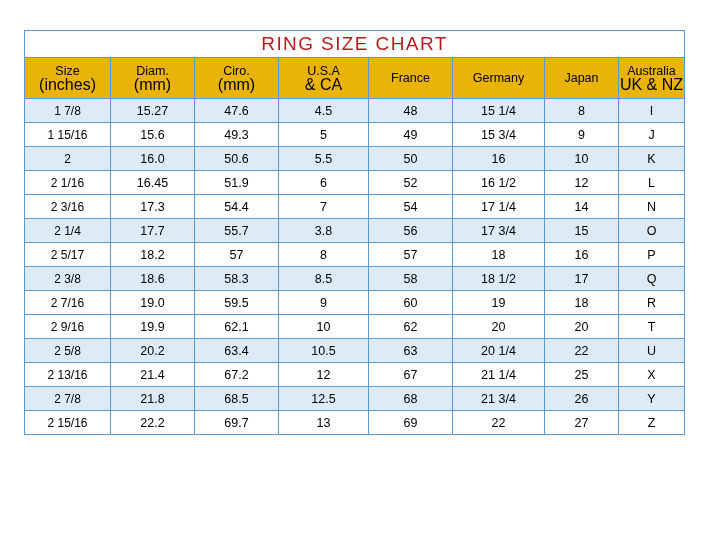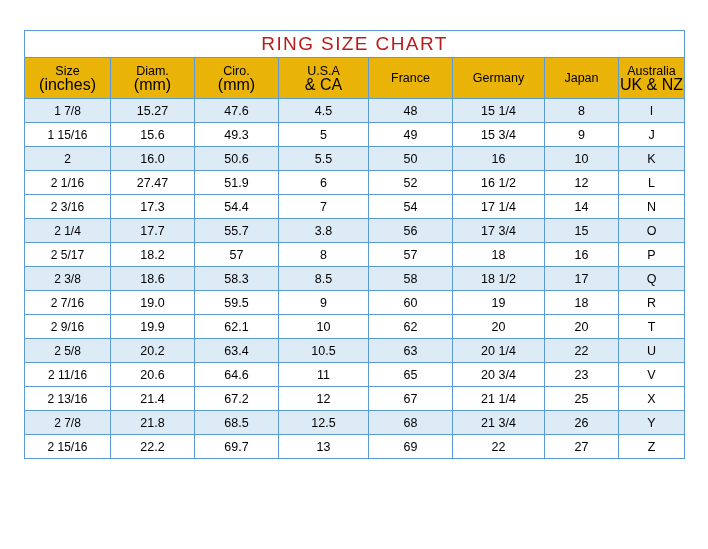--- a/index.html
+++ b/index.html
@@ -157,21 +157,21 @@
           <td>16.0</td>
           <td>50.6</td>
           <td>5.5</td>
           <td>50</td>
           <td>16</td>
           <td>10</td>
           <td>K</td>
         </tr>
         <tr class="data-row">
           <td>2 1/16</td>
-          <td>27.47</td>
+          <td>16.45</td>
           <td>51.9</td>
           <td>6</td>
           <td>52</td>
           <td>16 1/2</td>
           <td>12</td>
           <td>L</td>
         </tr>
         <tr class="data-row">
           <td>2 3/16</td>
           <td>17.3</td>
@@ -236,30 +236,20 @@
           <td>2 5/8</td>
           <td>20.2</td>
           <td>63.4</td>
           <td>10.5</td>
           <td>63</td>
           <td>20 1/4</td>
           <td>22</td>
           <td>U</td>
         </tr>
         <tr class="data-row">
-          <td>2 11/16</td>
-          <td>20.6</td>
-          <td>64.6</td>
-          <td>11</td>
-          <td>65</td>
-          <td>20 3/4</td>
-          <td>23</td>
-          <td>V</td>
-        </tr>
-        <tr class="data-row">
           <td>2 13/16</td>
           <td>21.4</td>
           <td>67.2</td>
           <td>12</td>
           <td>67</td>
           <td>21 1/4</td>
           <td>25</td>
           <td>X</td>
         </tr>
         <tr class="data-row alt">

